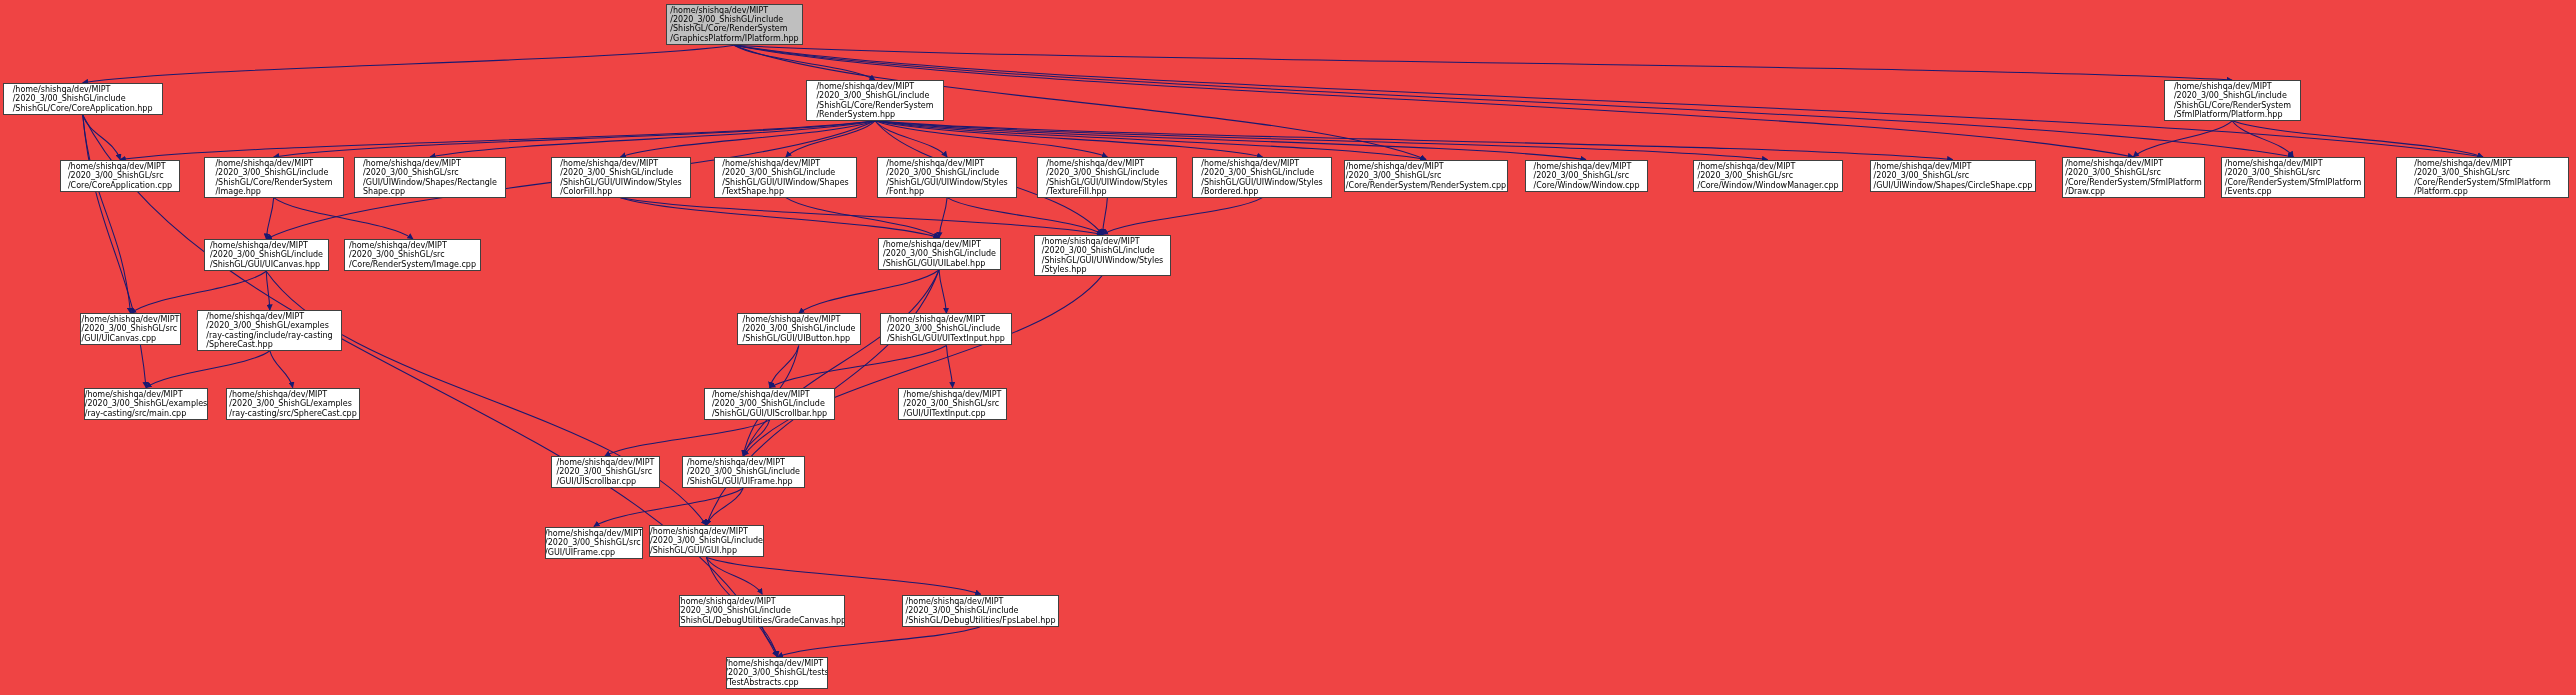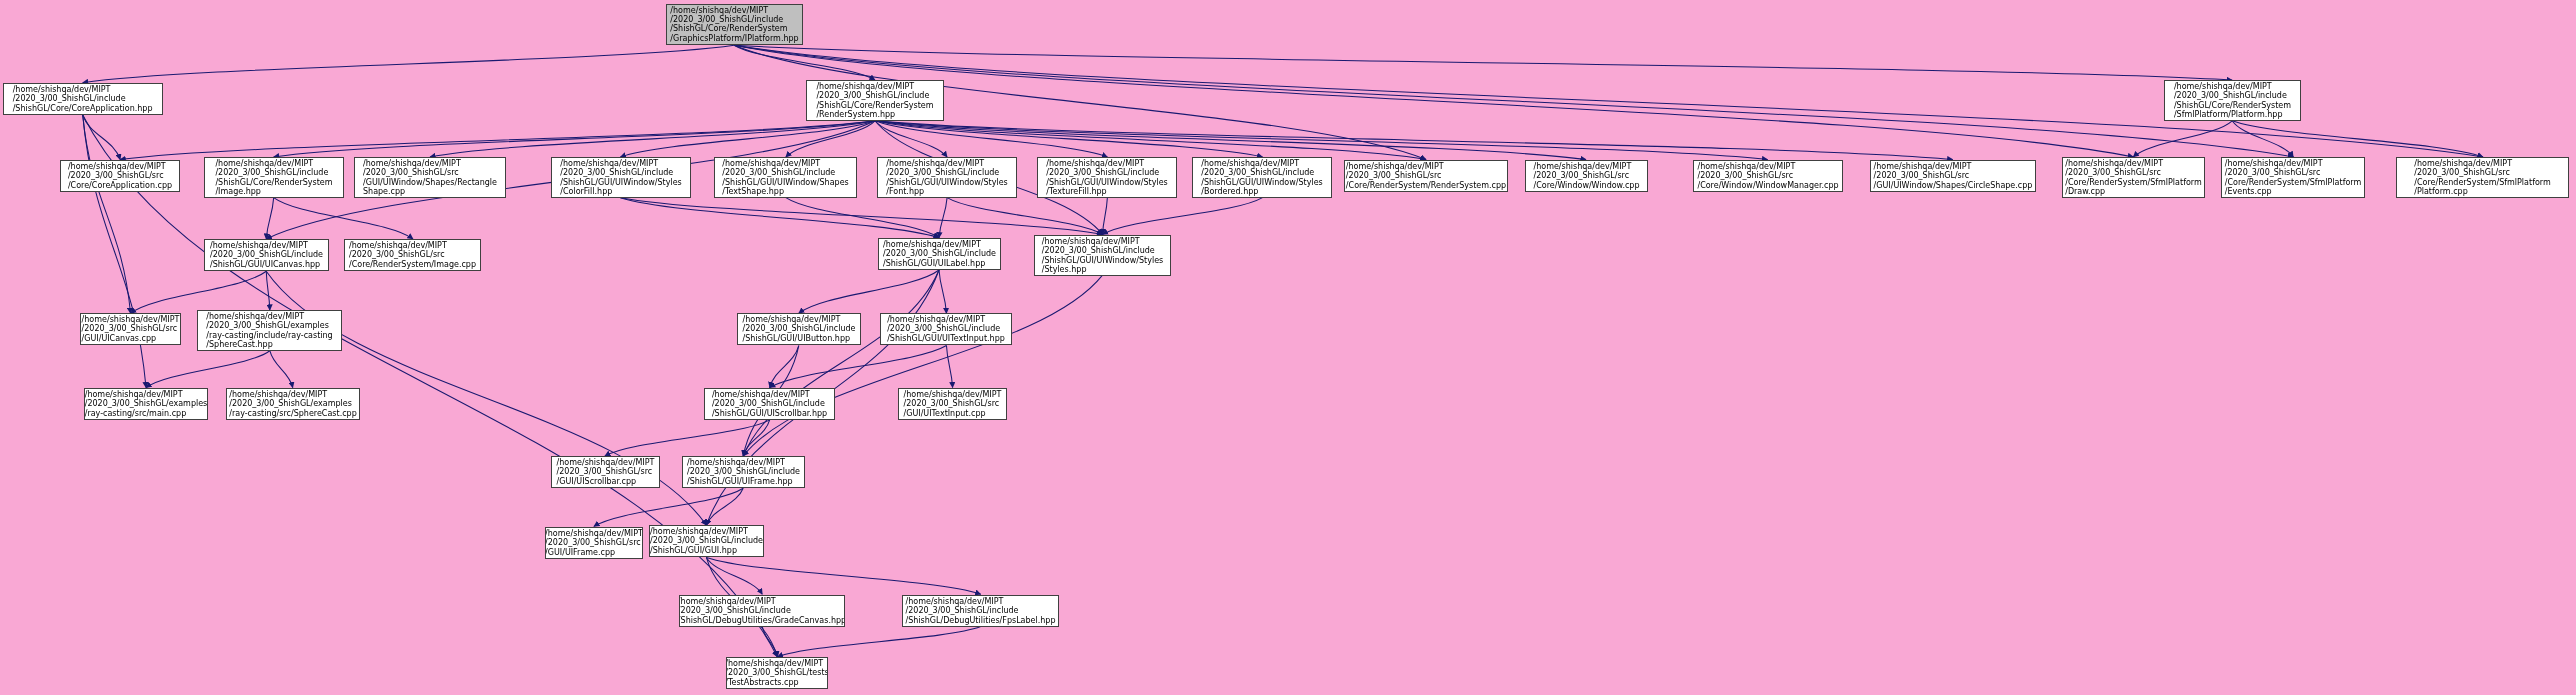--- a/index.html
+++ b/index.html
@@ -4,21 +4,21 @@
 <style>
   html, body {
     margin: 0;
     padding: 0;
     background: #ffffff;
   }
   #graph {
     position: relative;
     width: 2576px;
     height: 695px;
-    background: #f9a8d4;
+    background: #ef4444;
     font-family: "DejaVu Sans", "Liberation Sans", sans-serif;
     overflow: hidden;
   }
   #edges {
     position: absolute;
     left: 0;
     top: 0;
     width: 2576px;
     height: 695px;
     pointer-events: none;

